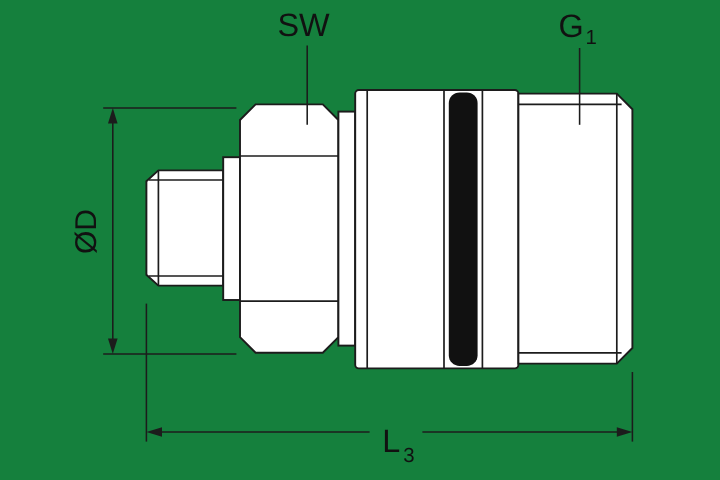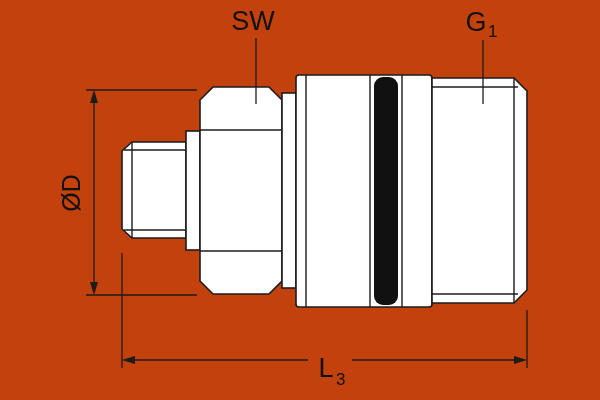--- a/index.html
+++ b/index.html
@@ -5,21 +5,21 @@
   html, body {
     margin: 0;
     padding: 0;
     background: #ffffff;
     font-family: "Liberation Sans", sans-serif;
   }
   .stage {
     position: relative;
     width: 600px;
     height: 400px;
-    background: #c2410c;
+    background: #15803d;
     overflow: hidden;
   }
   svg { display: block; }
   .part {
     fill: #ffffff;
     stroke: #1c1c1c;
     stroke-width: 1.6;
     stroke-linejoin: miter;
   }
   .partline {

